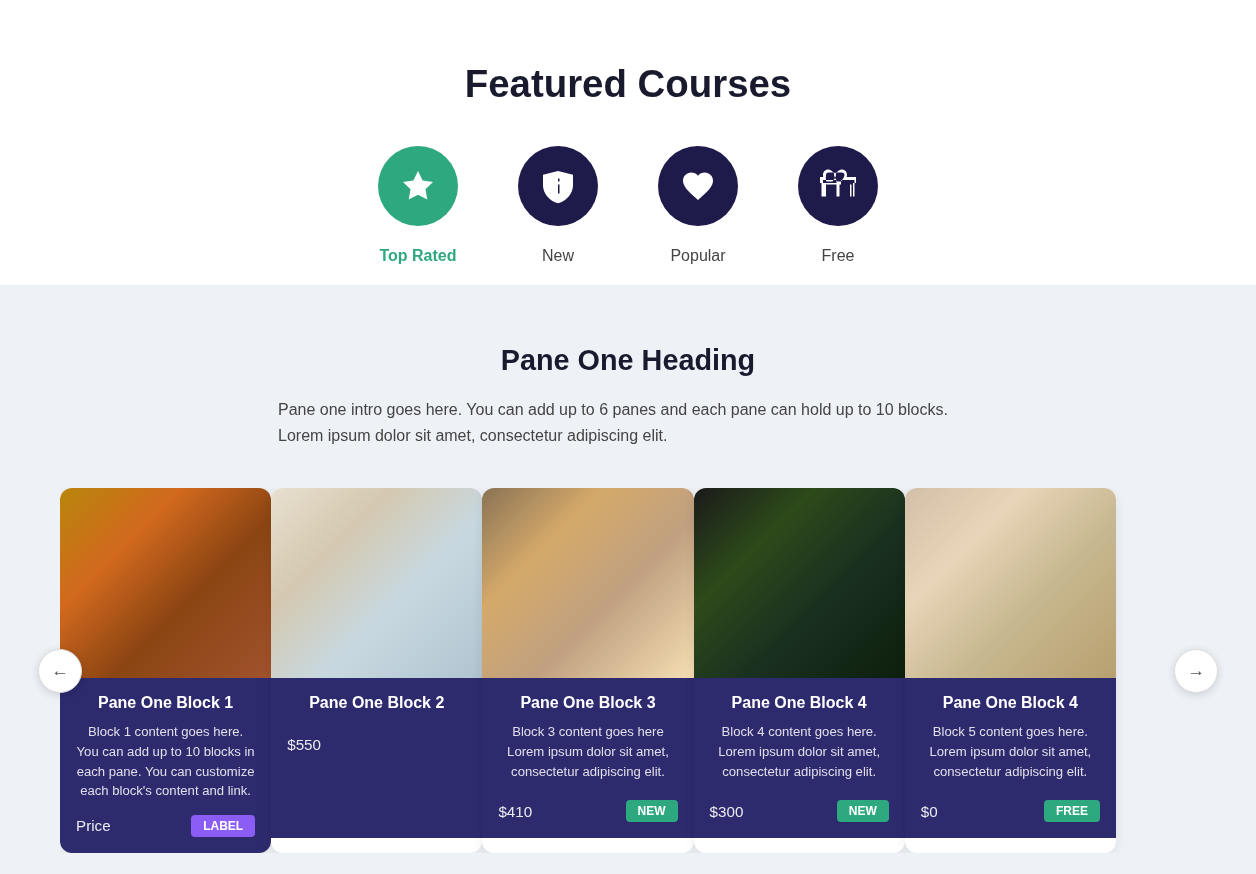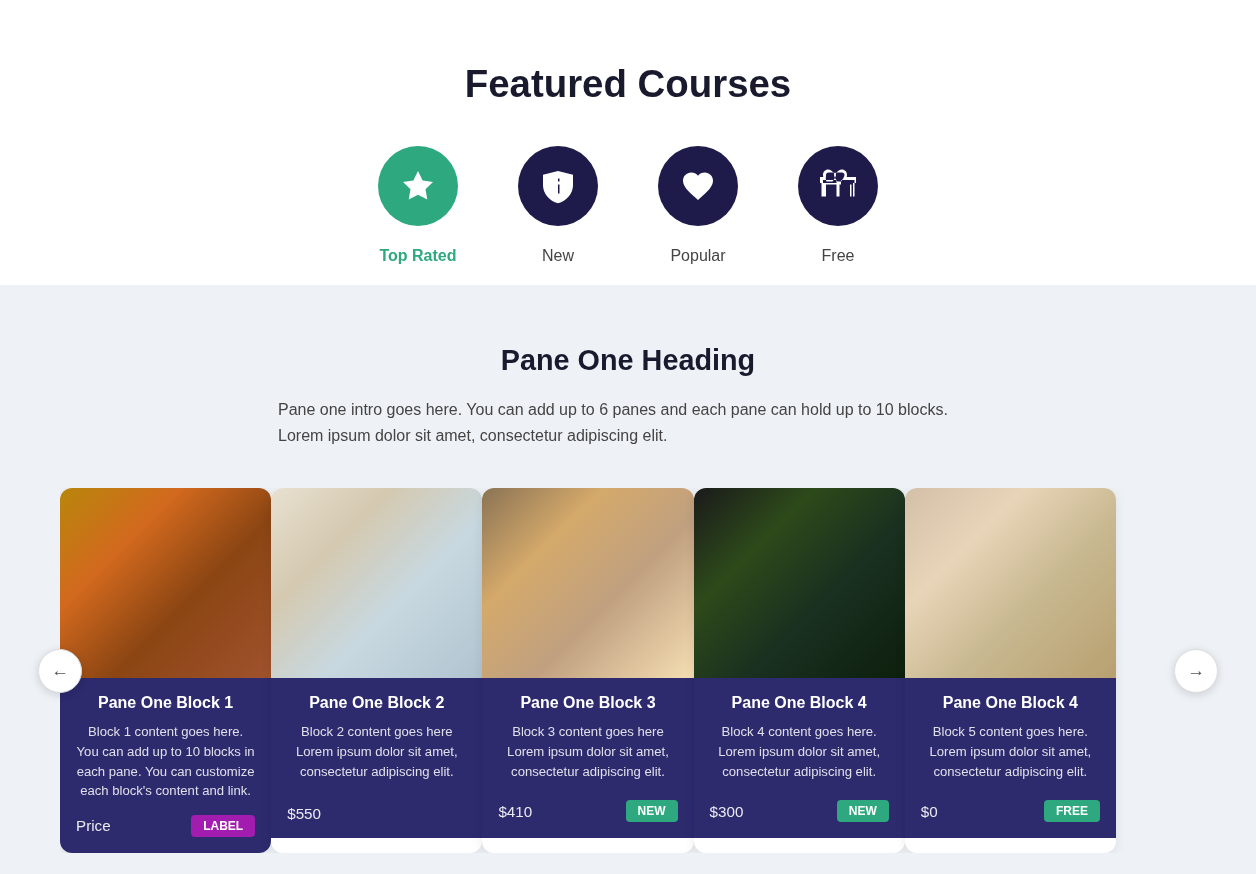--- a/index.html
+++ b/index.html
@@ -169,21 +169,21 @@
     }
 
     .card-badge {
       padding: 4px 12px;
       border-radius: 4px;
       font-size: 0.75rem;
       font-weight: 700;
       text-transform: uppercase;
     }
 
-    .badge-label { background: #a21caf; color: #fff; }
+    .badge-label { background: #8b5cf6; color: #fff; }
     .badge-new { background: #2ea87e; color: #fff; }
     .badge-free { background: #2ea87e; color: #fff; }
 
     .nav-btn {
       position: absolute;
       top: 50%;
       transform: translateY(-50%);
       width: 44px;
       height: 44px;
       border-radius: 50%;
@@ -274,21 +274,20 @@
             <span class="card-price">Price</span>
             <span class="card-badge badge-label">LABEL</span>
           </div>
         </div>
       </div>
 
       <div class="card">
         <div class="card-image card-img-2"></div>
         <div class="card-body">
           <div class="card-title">Pane One Block 2</div>
-          <div class="card-content">Block 2 content goes here Lorem ipsum dolor sit amet, consectetur adipiscing elit.</div>
           <div class="card-footer">
             <span class="card-price">$550</span>
           </div>
         </div>
       </div>
 
       <div class="card">
         <div class="card-image card-img-3"></div>
         <div class="card-body">
           <div class="card-title">Pane One Block 3</div>

